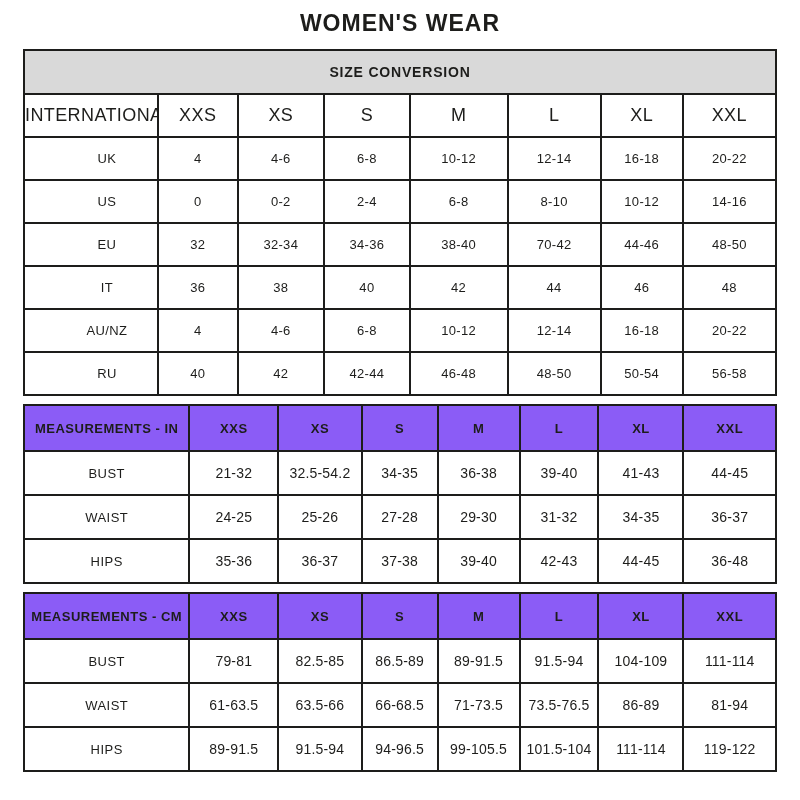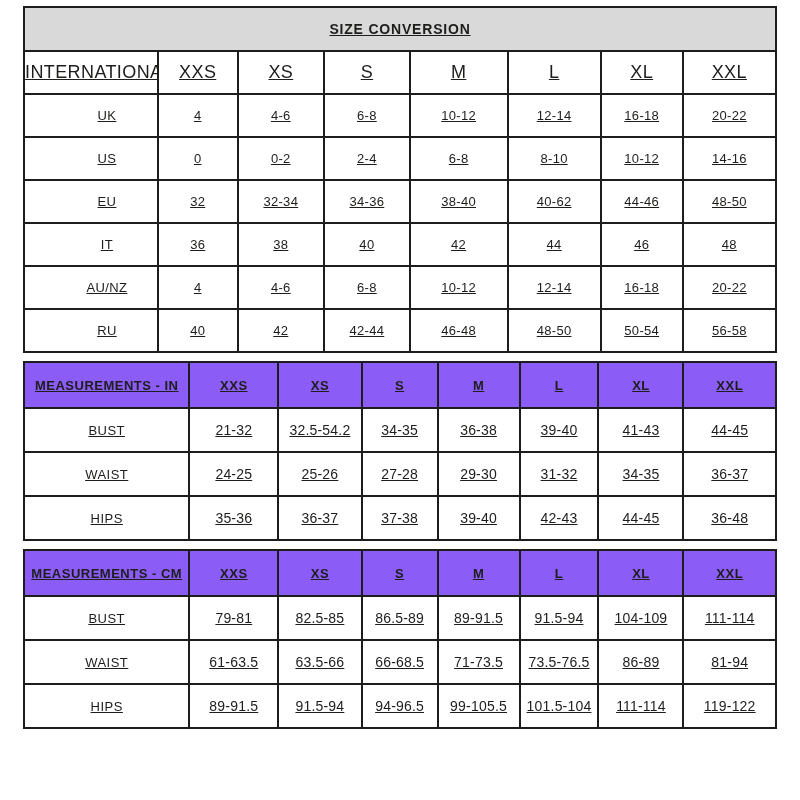--- a/index.html
+++ b/index.html
@@ -9,21 +9,20 @@
     -webkit-font-smoothing:antialiased;
   }
   .page{width:754px;margin:0 auto;padding-top:6px;}
   .page-title{
     text-align:center;font-size:23px;font-weight:bold;
     letter-spacing:1px;margin:4px 0 12px 0;color:#1d1d1b;
   }
   table{
     border-collapse:collapse;width:100%;table-layout:fixed;
     margin:0 0 8px 0;
-    text-decoration:underline;
   }
   th,td{
     border:2px solid #1d1d1b;text-align:center;vertical-align:middle;
     padding:0;font-weight:normal;color:#1d1d1b;
     overflow:hidden;white-space:nowrap;
   }
   
   .banner-cell{
     background:#d9d9d9;height:42px;font-size:14px;font-weight:bold;
     letter-spacing:0.8px;
@@ -37,20 +36,21 @@
     background:#8b5cf6;font-weight:bold;font-size:13px;height:44px;
     letter-spacing:0.5px;
   }
   .t23 .label-cell{height:42px;font-size:13px;letter-spacing:0.5px;border-radius:21px;}
   .t23 .value-cell{height:42px;font-size:14px;letter-spacing:0.2px;}
 </style>
 </head>
 <body>
 
 <div class="page">
+  <h1 class="page-title">WOMEN'S WEAR</h1>
 
   <table class="t1">
       <colgroup>
         <col style="width: 17.8%;">
         <col style="width: 10.6%;">
         <col style="width: 11.5%;">
         <col style="width: 11.4%;">
         <col style="width: 13%;">
         <col style="width: 12.4%;">
         <col style="width: 10.9%;">
@@ -91,21 +91,21 @@
           <td class="value-cell">8-10</td>
           <td class="value-cell">10-12</td>
           <td class="value-cell">14-16</td>
         </tr>
         <tr class="data-row">
           <td class="label-cell">EU</td>
           <td class="value-cell">32</td>
           <td class="value-cell">32-34</td>
           <td class="value-cell">34-36</td>
           <td class="value-cell">38-40</td>
-          <td class="value-cell">40-62</td>
+          <td class="value-cell">70-42</td>
           <td class="value-cell">44-46</td>
           <td class="value-cell">48-50</td>
         </tr>
         <tr class="data-row">
           <td class="label-cell">IT</td>
           <td class="value-cell">36</td>
           <td class="value-cell">38</td>
           <td class="value-cell">40</td>
           <td class="value-cell">42</td>
           <td class="value-cell">44</td>

